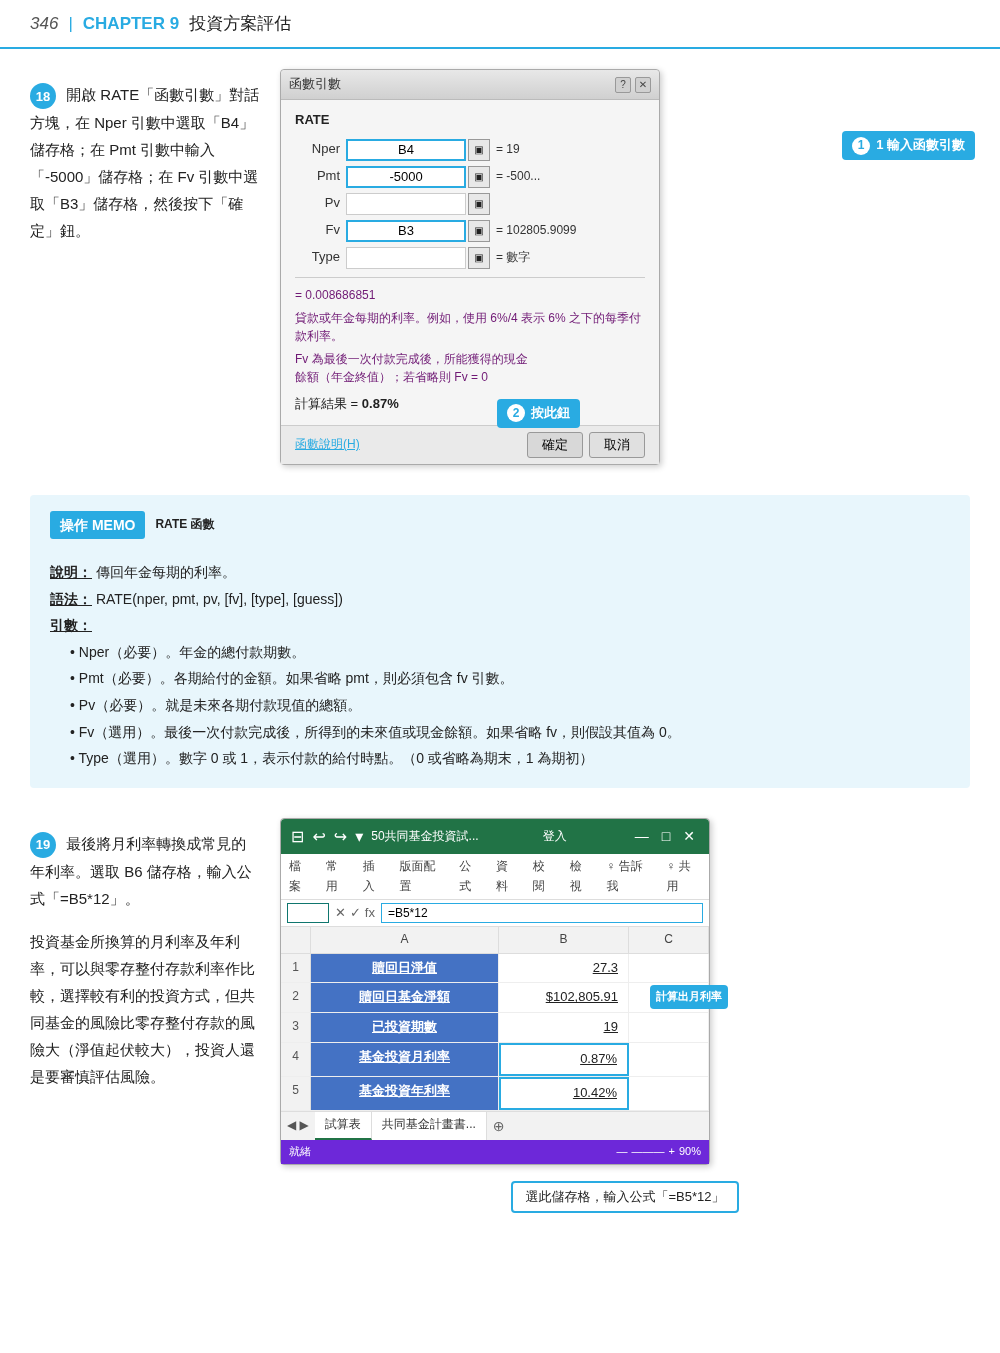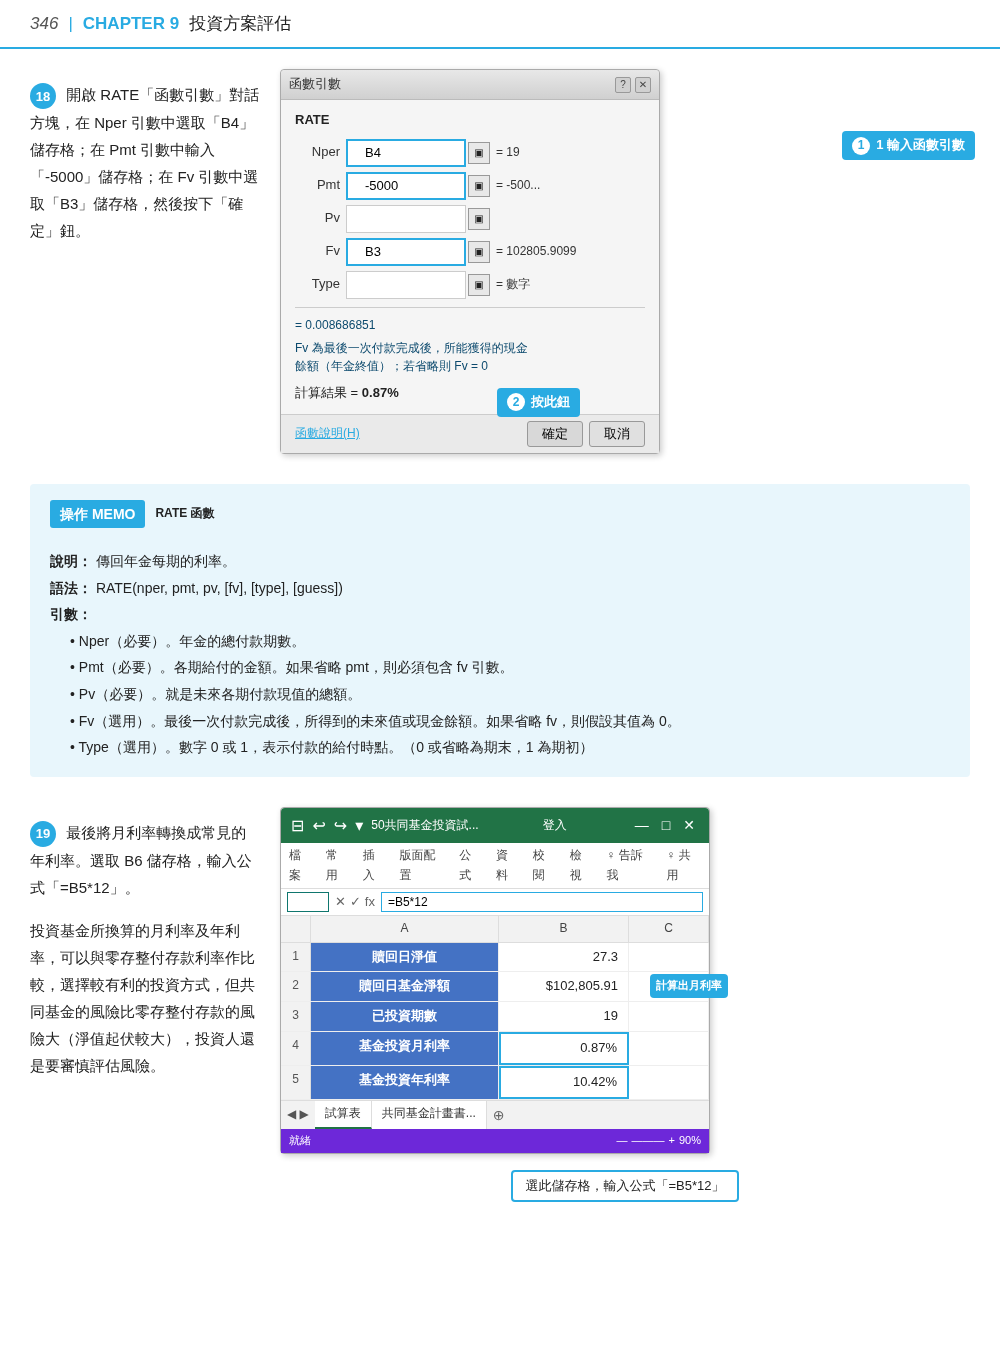--- a/index.html
+++ b/index.html
@@ -152,24 +152,25 @@
       width: 45px;
       font-size: 13px;
       color: #333;
       text-align: right;
       margin-right: 6px;
     }
 
     .dialog-input {
       border: 2px solid #29abe2;
       background: #fff;
-      padding: 2px 17px;
+      padding: 2px 0;
       font-size: 13px;
       width: 120px;
-      height: 28px;
+      height: 22px;
+      text-align: center;
     }
 
     .dialog-input-btn {
       width: 22px;
       height: 22px;
       background: #e8e8e8;
       border: 1px solid #999;
       margin-left: 2px;
       display: flex;
       align-items: center;
@@ -185,21 +186,21 @@
     }
 
     .dialog-separator {
       border: none;
       border-top: 1px solid #ccc;
       margin: 8px 0;
     }
 
     .dialog-result-text {
       font-size: 12px;
-      color: #0c4a6e;
+      color: #701a75;
       margin: 5px 0;
       line-height: 1.5;
     }
 
     .dialog-footer {
       display: flex;
       align-items: center;
       padding: 6px 14px;
       background: #eaeaea;
       border-top: 1px solid #ccc;
@@ -294,20 +295,21 @@
     }
 
     .memo-body {
       font-size: 14px;
       line-height: 1.9;
       color: #222;
     }
 
     .memo-body .label {
       font-weight: bold;
+      text-decoration: underline;
     }
 
     .memo-body .indent {
       padding-left: 20px;
     }
 
     
     .excel-window {
       border: 1px solid #aaa;
       border-radius: 4px;
@@ -431,20 +433,21 @@
       text-align: center;
       font-size: 12px;
       color: #555;
     }
 
     .excel-cell {
       padding: 4px 8px;
       border-right: 1px solid #eee;
       font-size: 13px;
       text-align: center;
+      text-decoration: underline;
     }
 
     .excel-cell.text-cell {
       text-align: center;
       background: #4472c4;
       color: #fff;
       font-weight: bold;
     }
 
     .excel-cell.value-cell {
@@ -611,20 +614,23 @@
               <span class="dialog-label">Type</span>
               <input class="dialog-input" value="" style="border: 1px solid rgb(204, 204, 204);">
               <div class="dialog-input-btn">▣</div>
               <span class="dialog-equals">= 數字</span>
             </div>
 
             <hr class="dialog-separator">
 
             <div class="dialog-result-text">
               = 0.008686851
+            </div>
+            <div class="dialog-result-text">
+              貸款或年金每期的利率。例如，使用 6%/4 表示 6% 之下的每季付款利率。
             </div>
             <div class="dialog-result-text">
               Fv 為最後一次付款完成後，所能獲得的現金<br>餘額（年金終值）；若省略則 Fv = 0
             </div>
 
             <div style="margin-top:8px;font-size:13px;">
               <span>計算結果 =</span>
               <strong>0.87%</strong>
             </div>
           </div>

